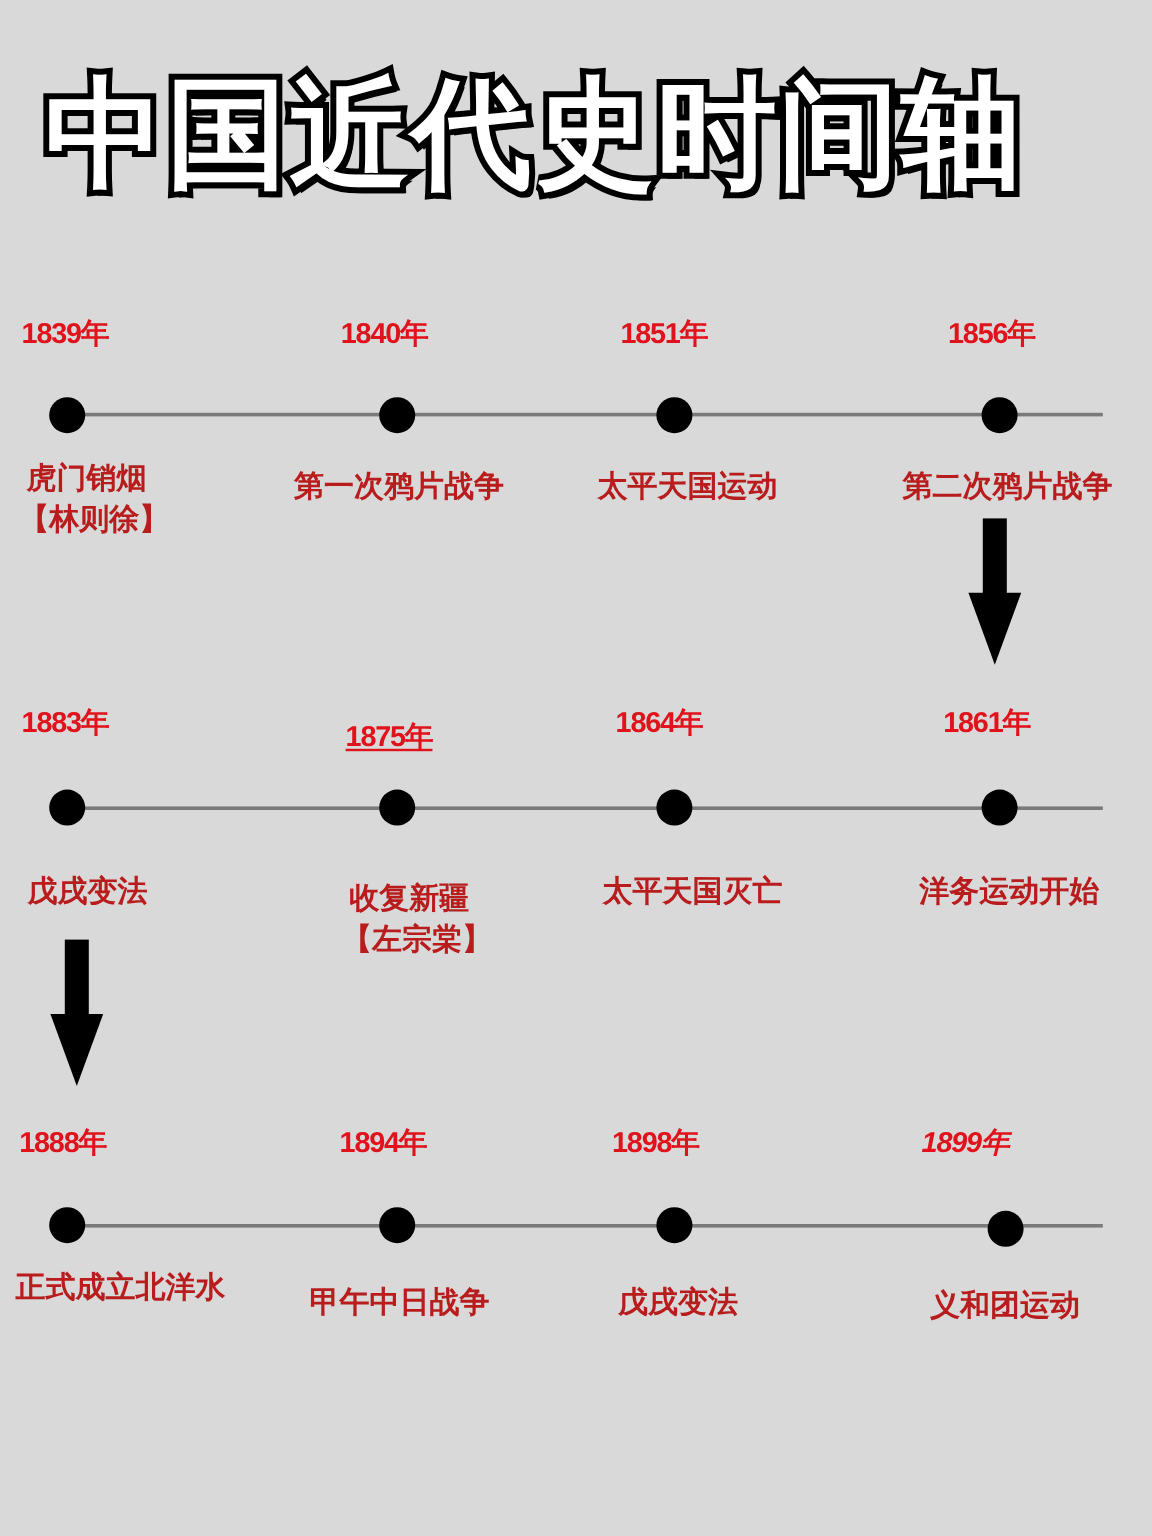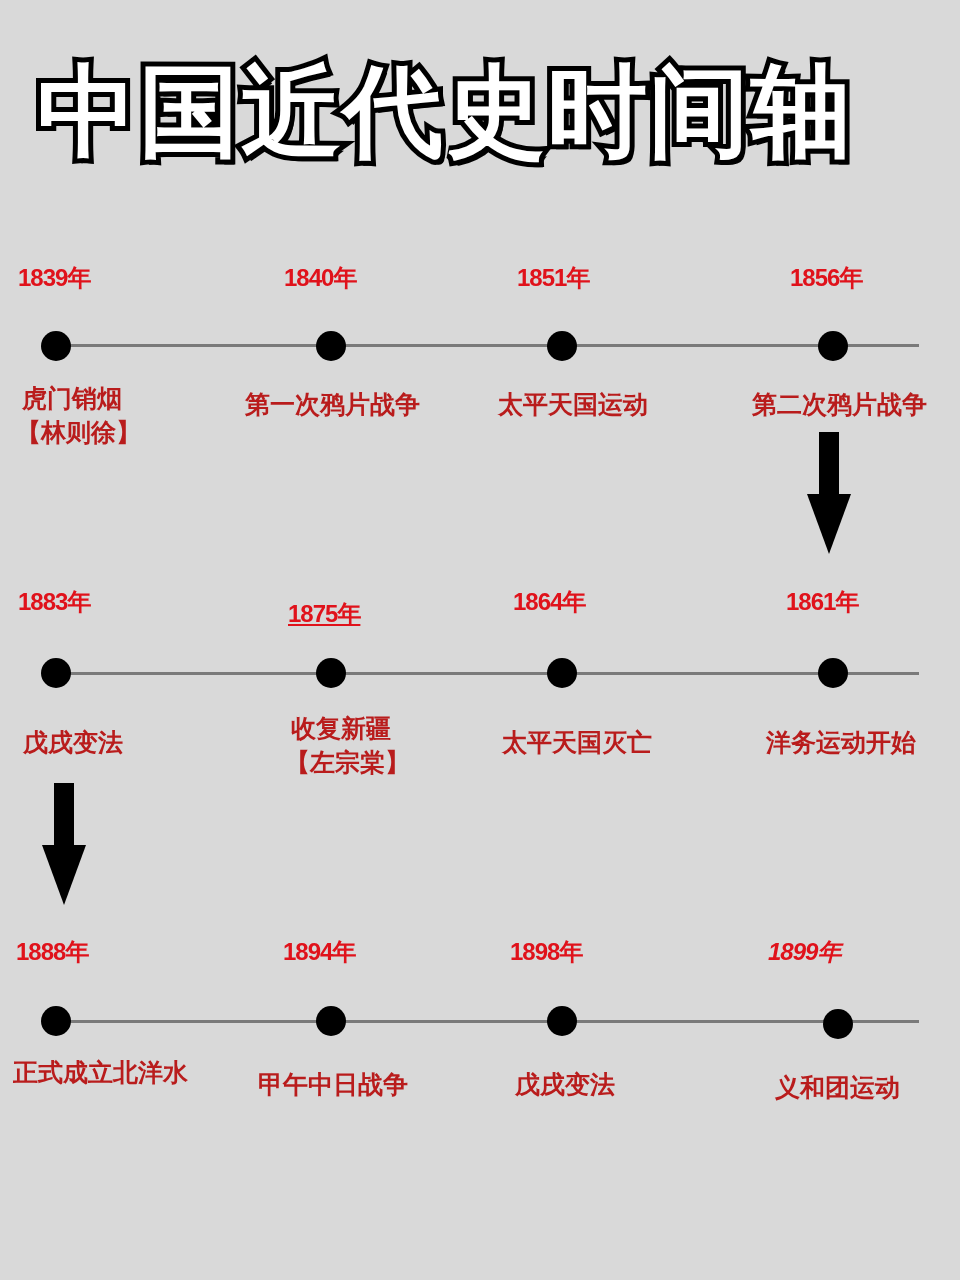--- a/index.html
+++ b/index.html
@@ -49,21 +49,21 @@
 </svg>
 
 <div>
   <div class="line" style="left:56px;top:672px;width:863px;"></div>
   <div class="year" style="left:18px;top:586px;">1883年</div>
   <div class="dot" style="left:41px;top:658px;"></div>
   <div class="event" style="left:23px;top:726px;">戊戌变法</div>
 
   <div class="year" style="left:288px;top:598px;text-decoration:underline;">1875年</div>
   <div class="dot" style="left:316px;top:658px;"></div>
-  <div class="event" style="left:291px;top:712px;">
+  <div class="event" style="left:291px;top:732px;">
     <div>收复新疆</div>
     <div style="margin-left:-6px;">【左宗棠】</div>
   </div>
 
   <div class="year" style="left:513px;top:586px;">1864年</div>
   <div class="dot" style="left:547px;top:658px;"></div>
   <div class="event" style="left:502px;top:726px;">太平天国灭亡</div>
 
   <div class="year" style="left:786px;top:586px;">1861年</div>
   <div class="dot" style="left:818px;top:658px;"></div>

